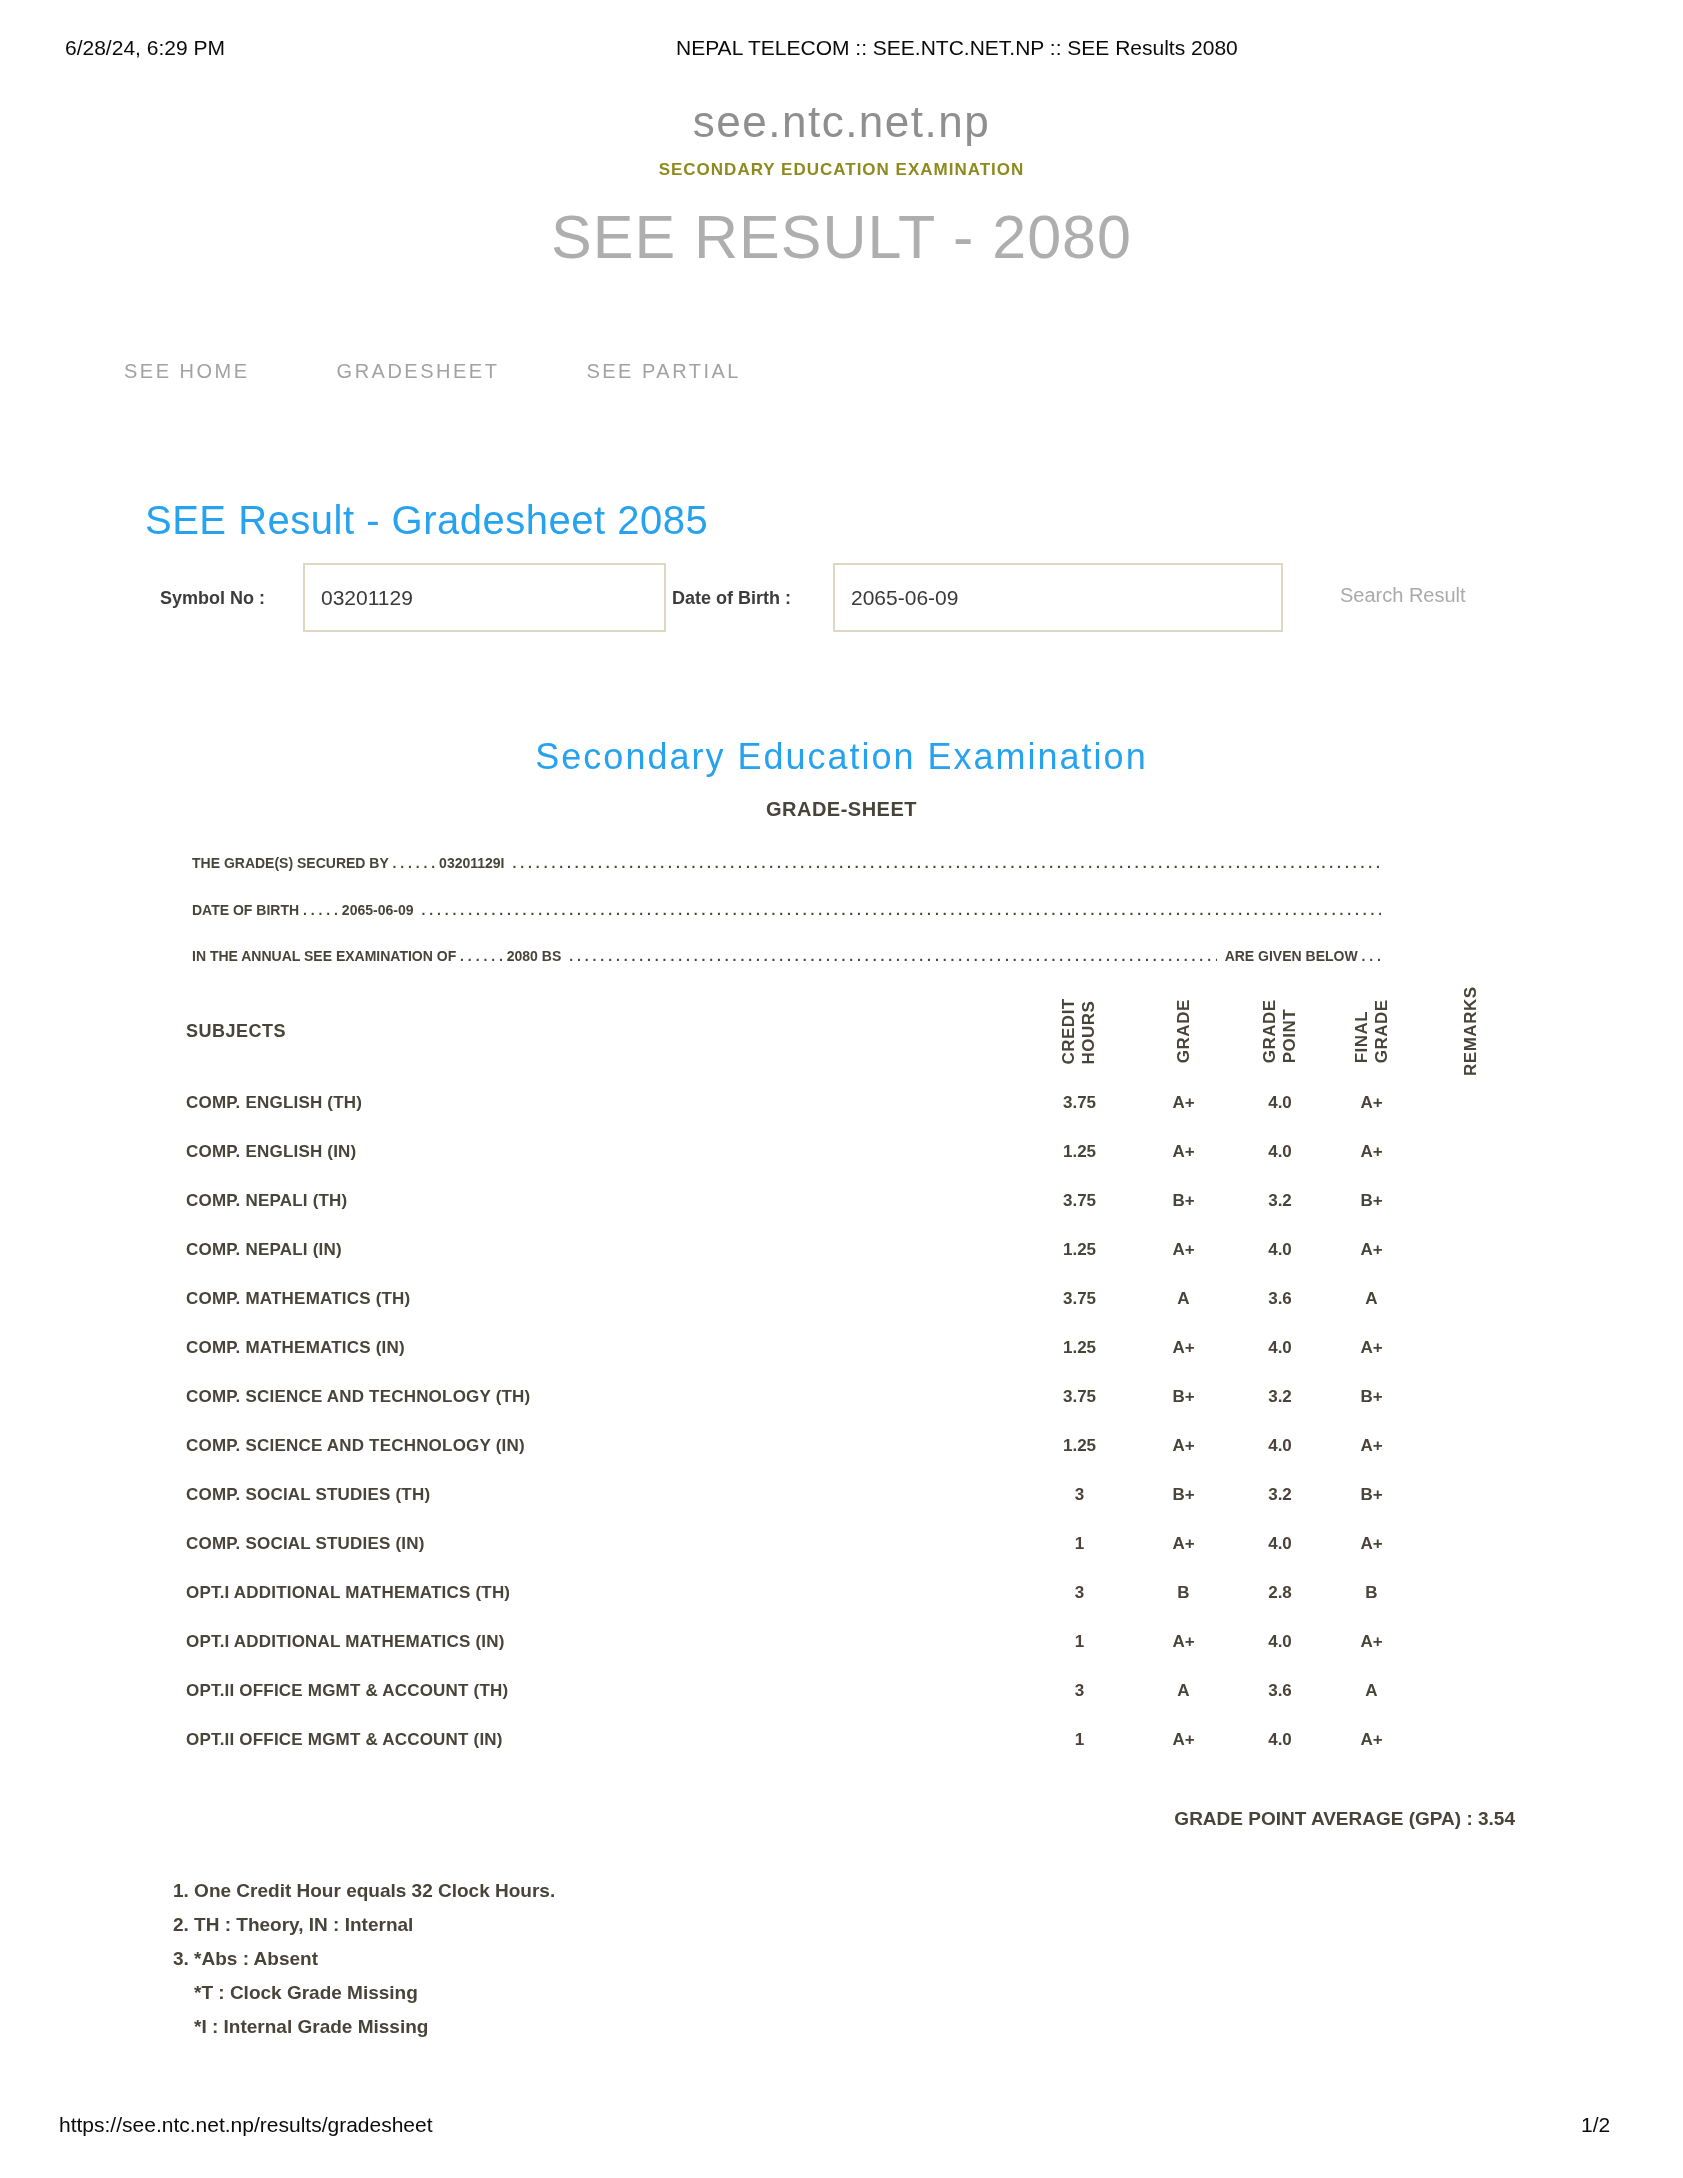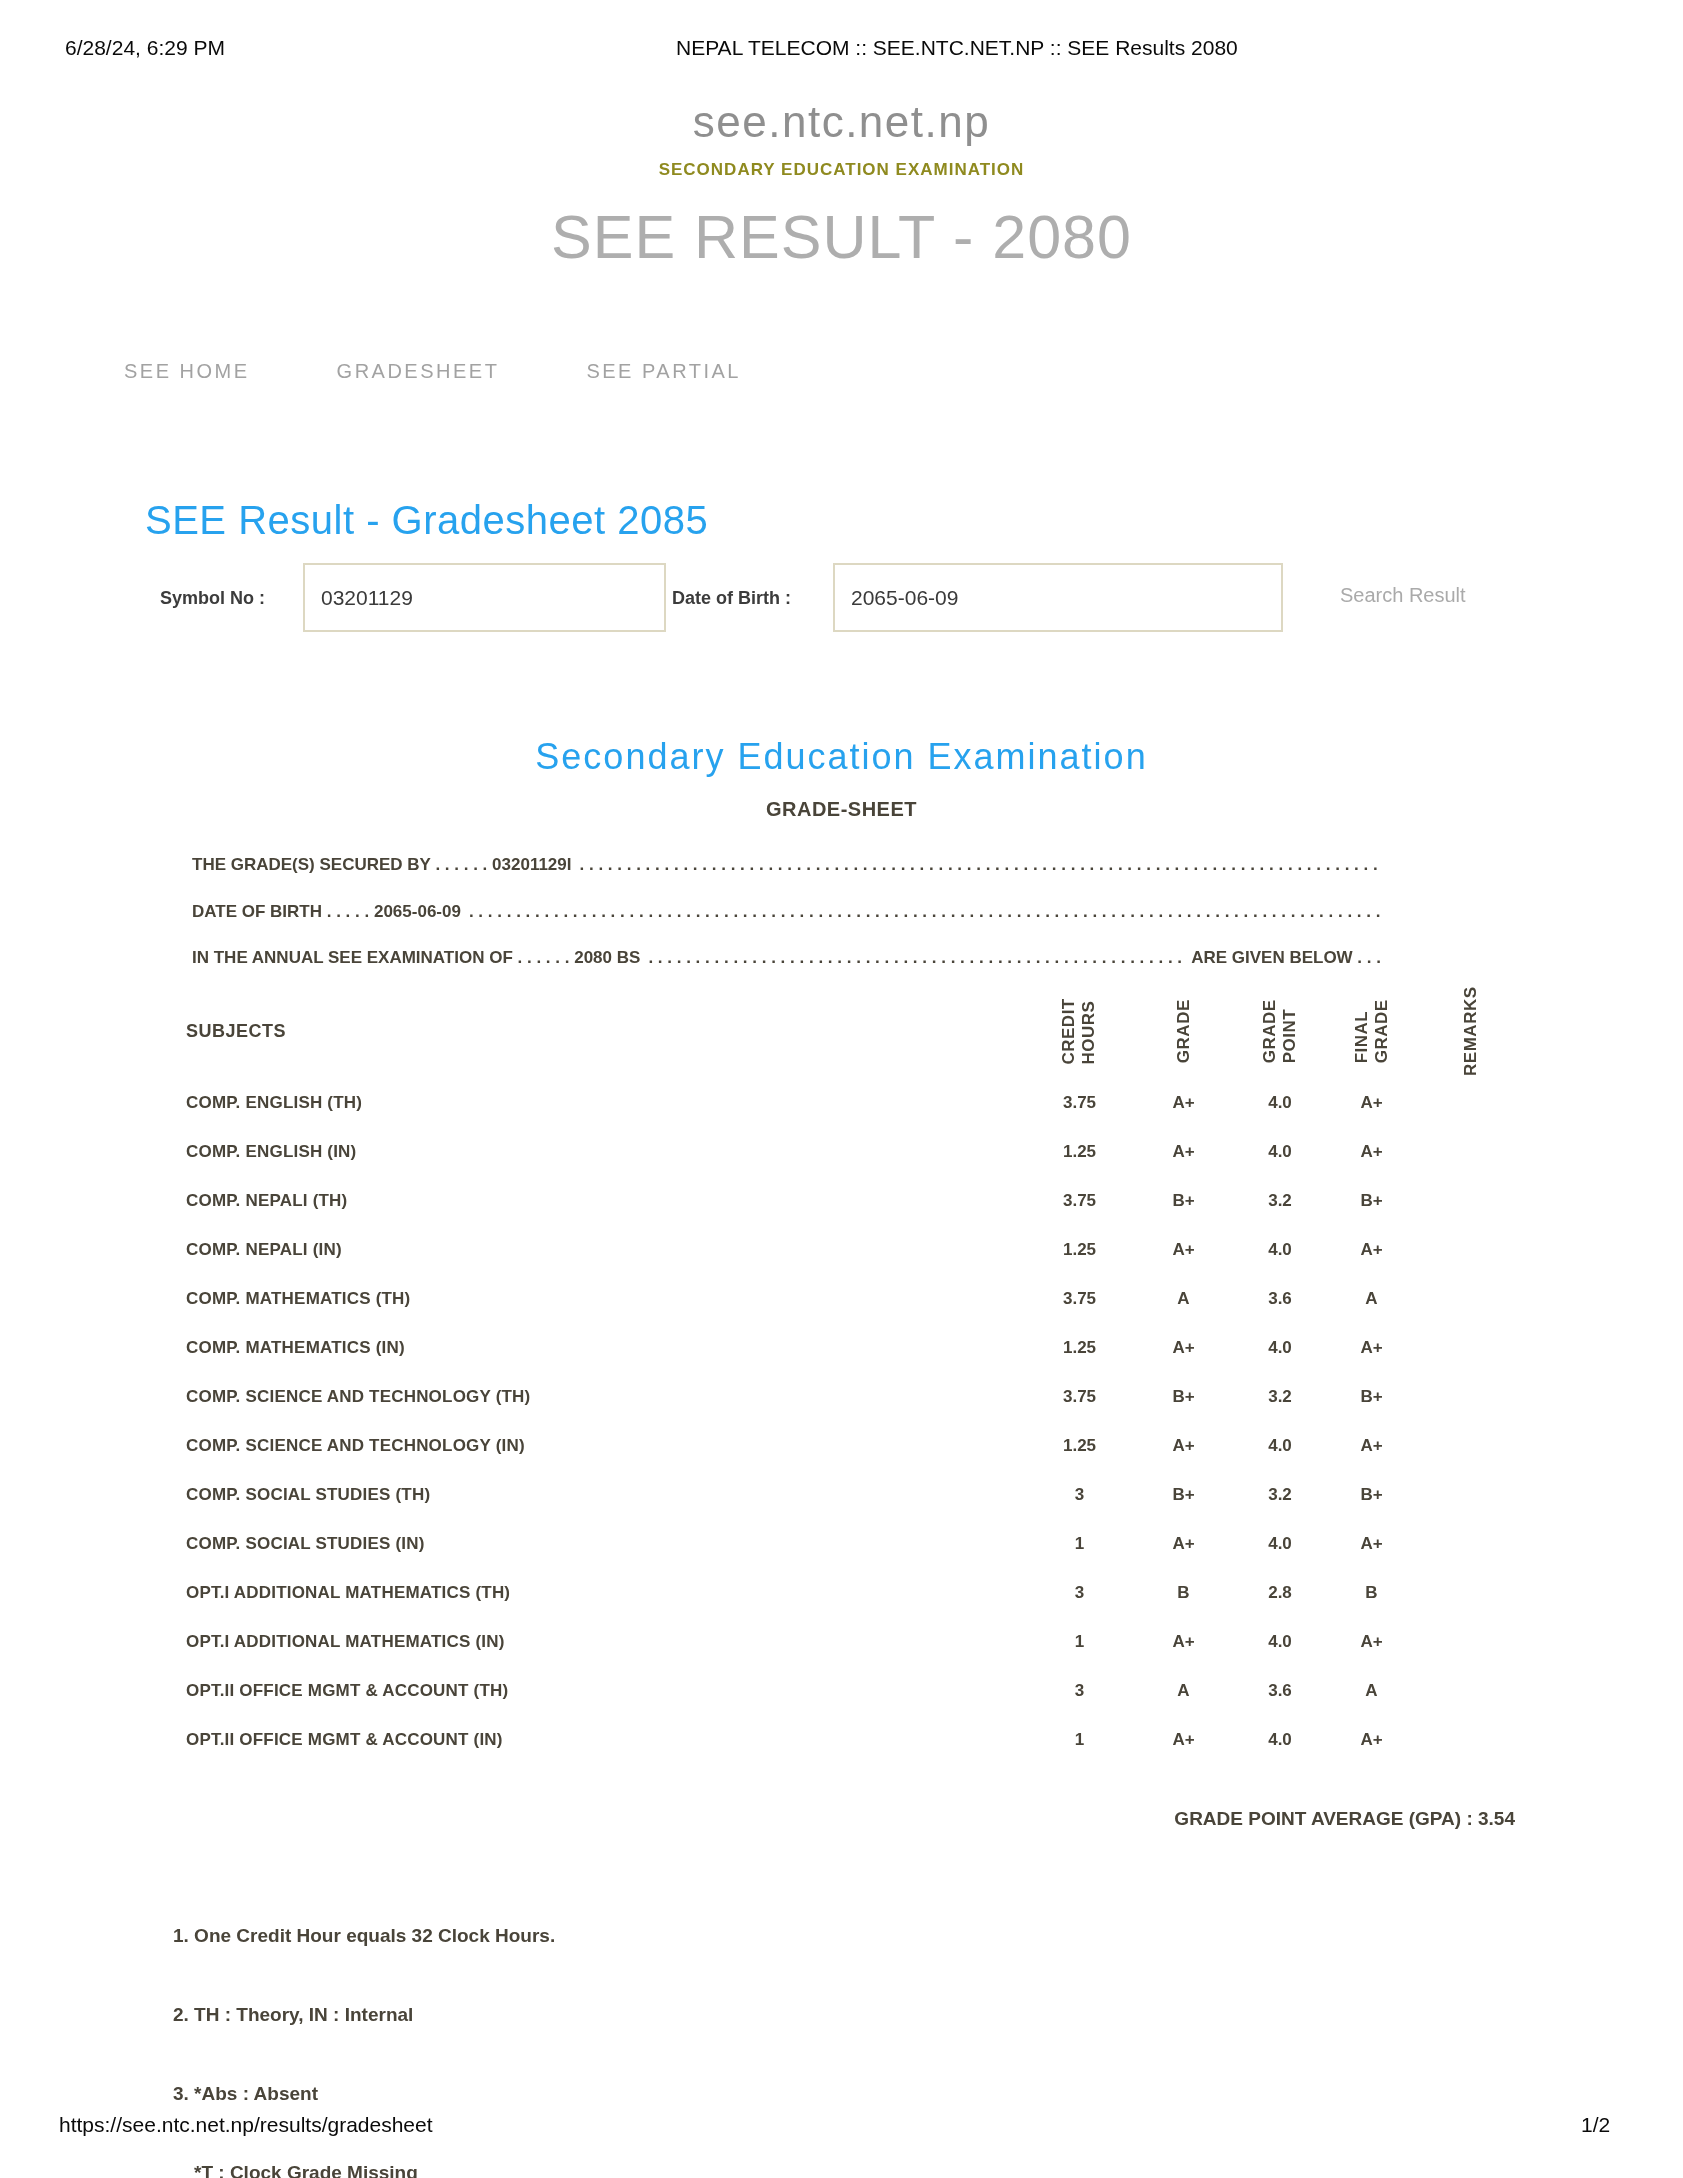--- a/index.html
+++ b/index.html
@@ -32,21 +32,21 @@
              padding:0 16px;box-sizing:border-box;font-family:"Liberation Sans",sans-serif;outline:none;}
   .sym-input{left:303px;top:563px;width:363px;height:69px;}
   .dob-input{left:833px;top:563px;width:450px;height:69px;}
   .search-btn{left:1340px;top:584px;font-size:20px;color:#aaaaaa;cursor:pointer;white-space:nowrap;}
 
   
   .result-heading{top:736px;font-size:36px;color:#27a2ee;letter-spacing:2px;}
   .gradesheet-title{top:798px;font-size:20px;font-weight:700;color:#494439;letter-spacing:0.5px;}
 
   .gline{left:192px;width:1189px;display:flex;align-items:baseline;white-space:nowrap;overflow:hidden;
-         font-size:17px;font-weight:700;color:#494439;}
+         font-size:14px;font-weight:700;color:#494439;}
   .gline-1{top:855px;}
   .gline-2{top:902px;}
   .gline-3{top:948px;}
   .gline .prefix,.gline .suffix{white-space:pre;flex:0 0 auto;}
   .gline .dotfill{flex:1 1 auto;overflow:hidden;margin-left:8px;}
   .gline .suffix{margin-left:8px;}
 
   
   .gtable{left:186px;top:985px;width:1339px;}
   .t-head{display:flex;height:93px;}
@@ -55,21 +55,21 @@
   .w-credit{width:109px;}.w-grade{width:99px;}.w-point{width:94px;}.w-final{width:89px;}.w-remarks{width:109px;}
   .vtext{transform:rotate(-90deg);white-space:pre-line;font-size:17px;font-weight:700;
          line-height:1.2;letter-spacing:0.5px;text-align:left;}
   .t-row{display:flex;height:49px;align-items:center;font-size:17px;font-weight:700;}
   .td-subj{flex:1;letter-spacing:0.2px;white-space:nowrap;}
   .td{text-align:center;}
 
   .gpa{left:186px;top:1808px;width:1329px;text-align:right;font-size:19px;font-weight:700;color:#494439;}
 
   .notes{left:173px;top:1874px;font-size:19px;font-weight:700;color:#494439;}
-  .note{height:34px;line-height:34px;white-space:nowrap;margin-top:45px;}
+  .note{height:34px;line-height:34px;white-space:nowrap;}
   .note.indent{padding-left:21px;}
 </style>
 </head>
 <body>
 
 <div class="page">
 
   <div class="abs ph-time">6/28/24, 6:29 PM</div>
   <div class="abs ph-title">NEPAL TELECOM :: SEE.NTC.NET.NP :: SEE Results 2080</div>
 

